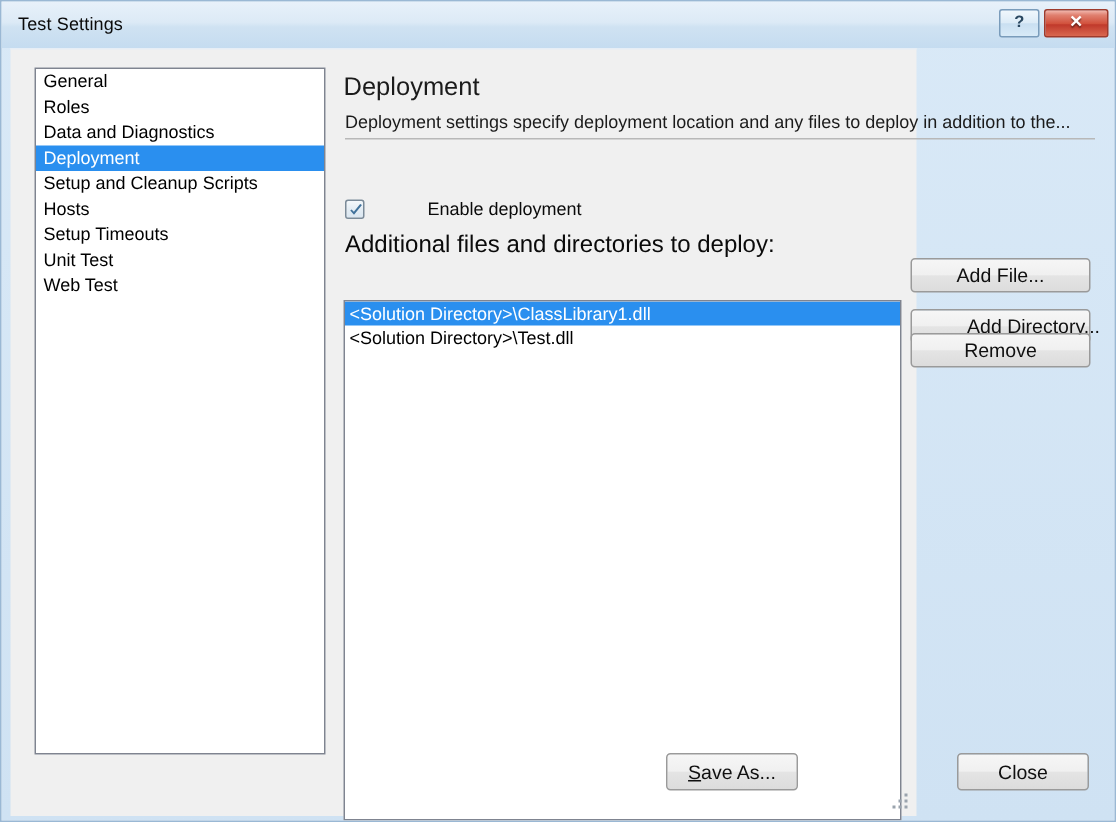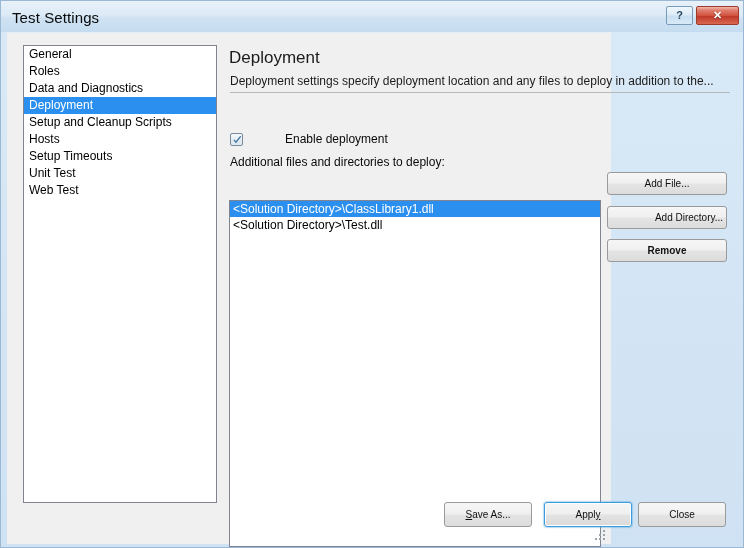--- a/index.html
+++ b/index.html
@@ -27,21 +27,21 @@
     position: absolute;
     left: 0; top: 0;
     width: 744px;
     height: 31px;
     background: linear-gradient(to bottom, #e8f1fa 0%, #dceaf6 45%, #cfe2f2 55%, #c5dcf0 100%);
   }
   .title-text {
     position: absolute;
     left: 11px;
     top: 8px;
-    font-size: 15px;
+    font-size: 12px;
     color: #0a0a0a;
     letter-spacing: 0.1px;
     white-space: nowrap;
   }
   .caption-buttons {
     position: absolute;
     right: 6px;
     top: 5px;
     display: flex;
     gap: 3px;
@@ -159,21 +159,21 @@
   .cbx-label {
     font-size: 12px;
     color: #0a0a0a;
     white-space: nowrap;
   }
 
   .files-label {
     position: absolute;
     left: 223px;
     top: 122px;
-    font-size: 12px;
+    font-size: 16px;
     color: #0a0a0a;
     white-space: nowrap;
   }
 
   .files-list {
     position: absolute;
     left: 222px;
     top: 139px;
     width: 370px;
     height: 345px;
@@ -196,37 +196,37 @@
     color: #ffffff;
   }
 
   
   .btn {
     box-sizing: border-box;
     border: 1px solid #9a9a9a;
     border-radius: 3px;
     background: linear-gradient(to bottom, #f6f6f6 0%, #f0f0f0 48%, #e4e4e4 52%, #dcdcdc 100%);
     font-family: "Liberation Sans", sans-serif;
-    font-size: 10px;
+    font-size: 13px;
     color: #101010;
     display: flex;
     align-items: center;
     justify-content: center;
     cursor: default;
     white-space: nowrap;
   }
   .side-btn {
     position: absolute;
     left: 600px;
     width: 120px;
     height: 23px;
   }
   #btn-add-file      { top: 139px; }
   #btn-add-directory { top: 173px; padding-left: 44px; }
-  #btn-remove        { top: 206px; font-weight: bold; }
+  #btn-remove        { top: 189px; }
 
   .bottom-btn {
     position: absolute;
     top: 469px;
     width: 88px;
     height: 25px;
   }
   #btn-save-as { left: 437px; }
   #btn-apply   {
     left: 537px;
@@ -295,25 +295,20 @@
     </div>
 
     <div class="btn side-btn" id="btn-add-file">Add File...</div>
     <div class="btn side-btn" id="btn-add-directory">Add Directory...</div>
     <div class="btn side-btn" id="btn-remove">Remove</div>
 
     <div class="btn bottom-btn" id="btn-save-as">
       <span></span>
         <span class="accel">S</span>
         <span>ave As...</span>
-    </div>
-    <div class="btn bottom-btn" id="btn-apply">
-      <span>Appl</span>
-        <span class="accel">y</span>
-        <span></span>
     </div>
     <div class="btn bottom-btn" id="btn-close">Close</div>
 
     <div class="grip">
       <svg width="13" height="13" viewBox="0 0 13 13" xmlns="http://www.w3.org/2000/svg">
         <g fill="#9aa3ad">
           <rect x="9" y="9" width="2" height="2"></rect>
           <rect x="5" y="9" width="2" height="2"></rect>
           <rect x="1" y="9" width="2" height="2"></rect>
           <rect x="9" y="5" width="2" height="2"></rect>

